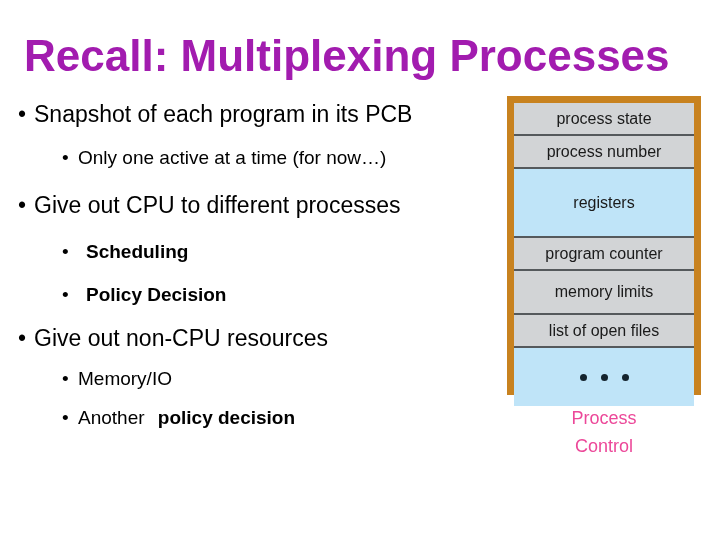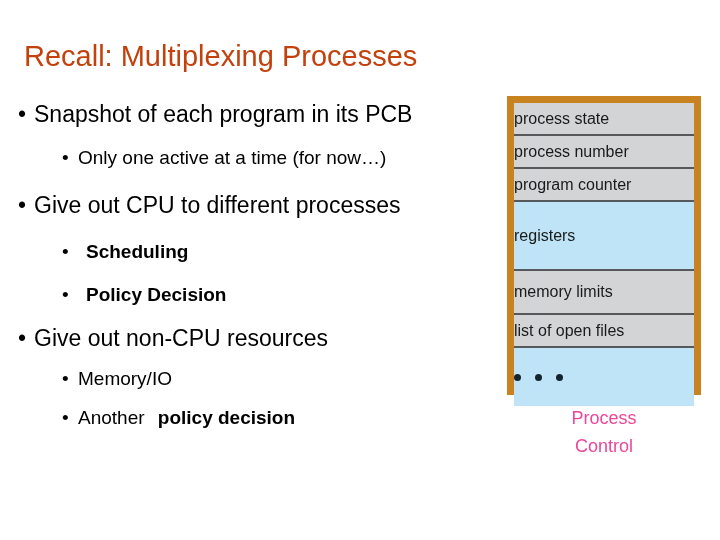--- a/index.html
+++ b/index.html
@@ -24,24 +24,24 @@
     background: #ffffff;
     overflow: hidden;
   }
 
   
   .slide-title {
     position: absolute;
     left: 24px;
     top: 36px;
     width: 660px;
-    font-size: 29px;
+    font-size: 44px;
     line-height: 40px;
-    font-weight: normal;
-    color: #c2410c;
+    font-weight: bold;
+    color: #a21caf;
     letter-spacing: 0px;
     white-space: nowrap;
   }
 
   
   .body-col {
     position: absolute;
     left: 16px;
     top: 100px;
     width: 470px;
@@ -102,21 +102,21 @@
     border: 7px solid #c8821f;
     background: #bfe4f8;
   }
 
   .pcb-row {
     position: relative;
     box-sizing: border-box;
     width: 100%;
     display: flex;
     align-items: center;
-    justify-content: flex-start;
+    justify-content: center;
     font-size: 16px;
     color: #1a1a1a;
     white-space: nowrap;
   }
 
   .pcb-row.gray {
     background: #d2d4d6;
     border-bottom: 2px solid #55595c;
   }
 
@@ -225,26 +225,26 @@
   <div class="pcb">
 
     <div class="pcb-row gray r-state">
       <span>process state</span>
     </div>
 
     <div class="pcb-row gray r-number">
       <span>process number</span>
     </div>
 
+    <div class="pcb-row blue r-regs">
+      <span>registers</span>
+    </div>
+
     <div class="pcb-row gray r-counter">
       <span>program counter</span>
-    </div>
-
-    <div class="pcb-row blue r-regs">
-      <span>registers</span>
     </div>
 
     <div class="pcb-row gray r-mem">
       <span>memory limits</span>
     </div>
 
     <div class="pcb-row gray r-files">
       <span>list of open files</span>
     </div>
 

